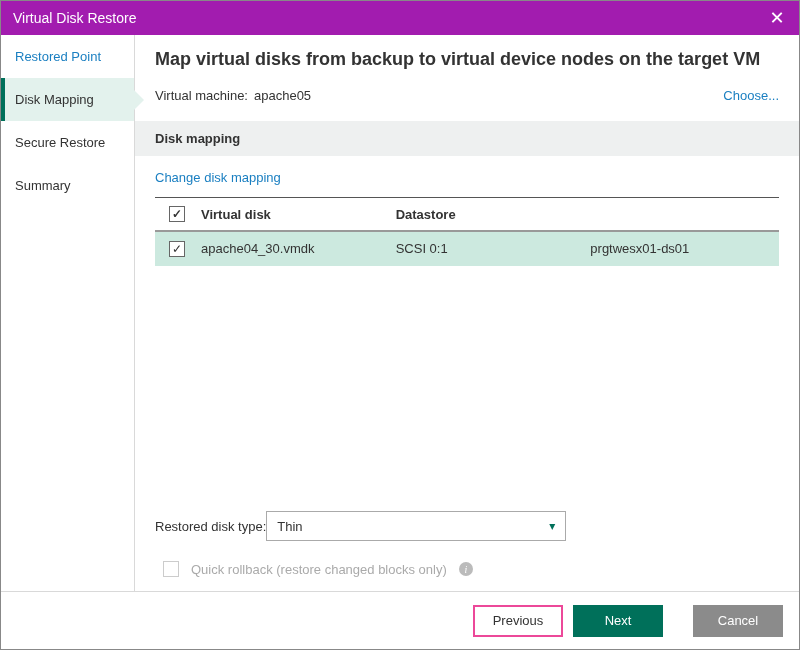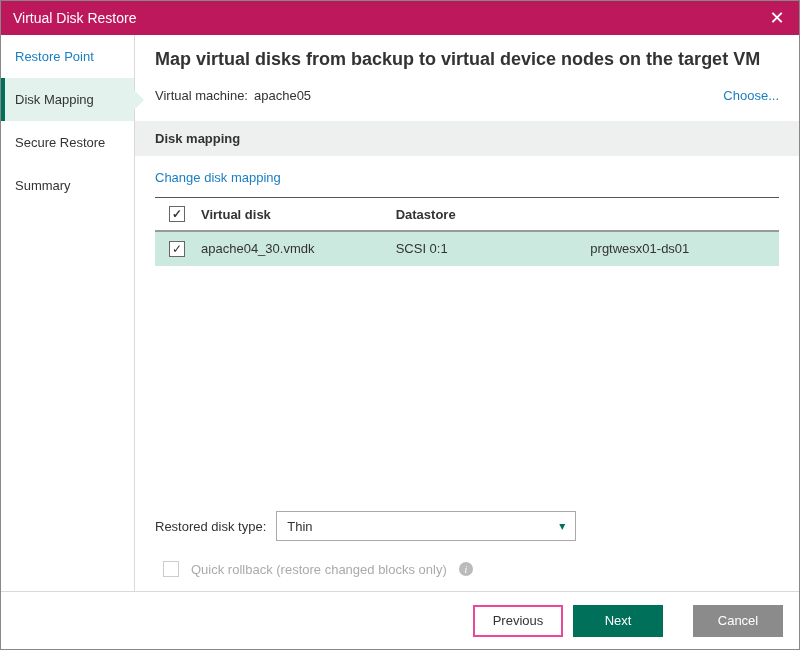--- a/index.html
+++ b/index.html
@@ -12,21 +12,21 @@
   }
   .window {
     width: 800px;
     height: 650px;
     border: 1px solid #888;
     display: flex;
     flex-direction: column;
     background: #fff;
   }
   .titlebar {
-    background: #be185d;
+    background: #a21caf;
     color: #fff;
     height: 34px;
     display: flex;
     align-items: center;
     justify-content: space-between;
     padding: 0 12px;
   }
   .titlebar .title {
     font-size: 14px;
   }
@@ -141,21 +141,20 @@
     line-height: 1;
     cursor: pointer;
     margin-left: 8px;
   }
   .chk.disabled { border-color:#ccc; color:#ccc; cursor: default;}
   .spacer { flex: 1; }
   .disk-type-row {
     display: flex;
     align-items: center;
     padding: 10px 20px;
-    gap: 10px;
     text-align: center;
   }
   .select {
     border: 1px solid #aaa;
     height: 30px;
     width: 300px;
     display: flex;
     align-items: center;
     justify-content: space-between;
     padding: 0 10px;
@@ -223,21 +222,21 @@
 
   <div class="titlebar">
     <span class="title">Virtual Disk Restore</span>
     <span class="close">✕</span>
   </div>
 
   <div class="body">
 
     <div class="sidebar">
       <div class="step completed">
-        <span>Restore Point</span>
+        <span>Restored Point</span>
       </div>
       <div class="step active">
         <span>Disk Mapping</span>
       </div>
       <div class="step">
         <span>Secure Restore</span>
       </div>
       <div class="step">
         <span>Summary</span>
       </div>

